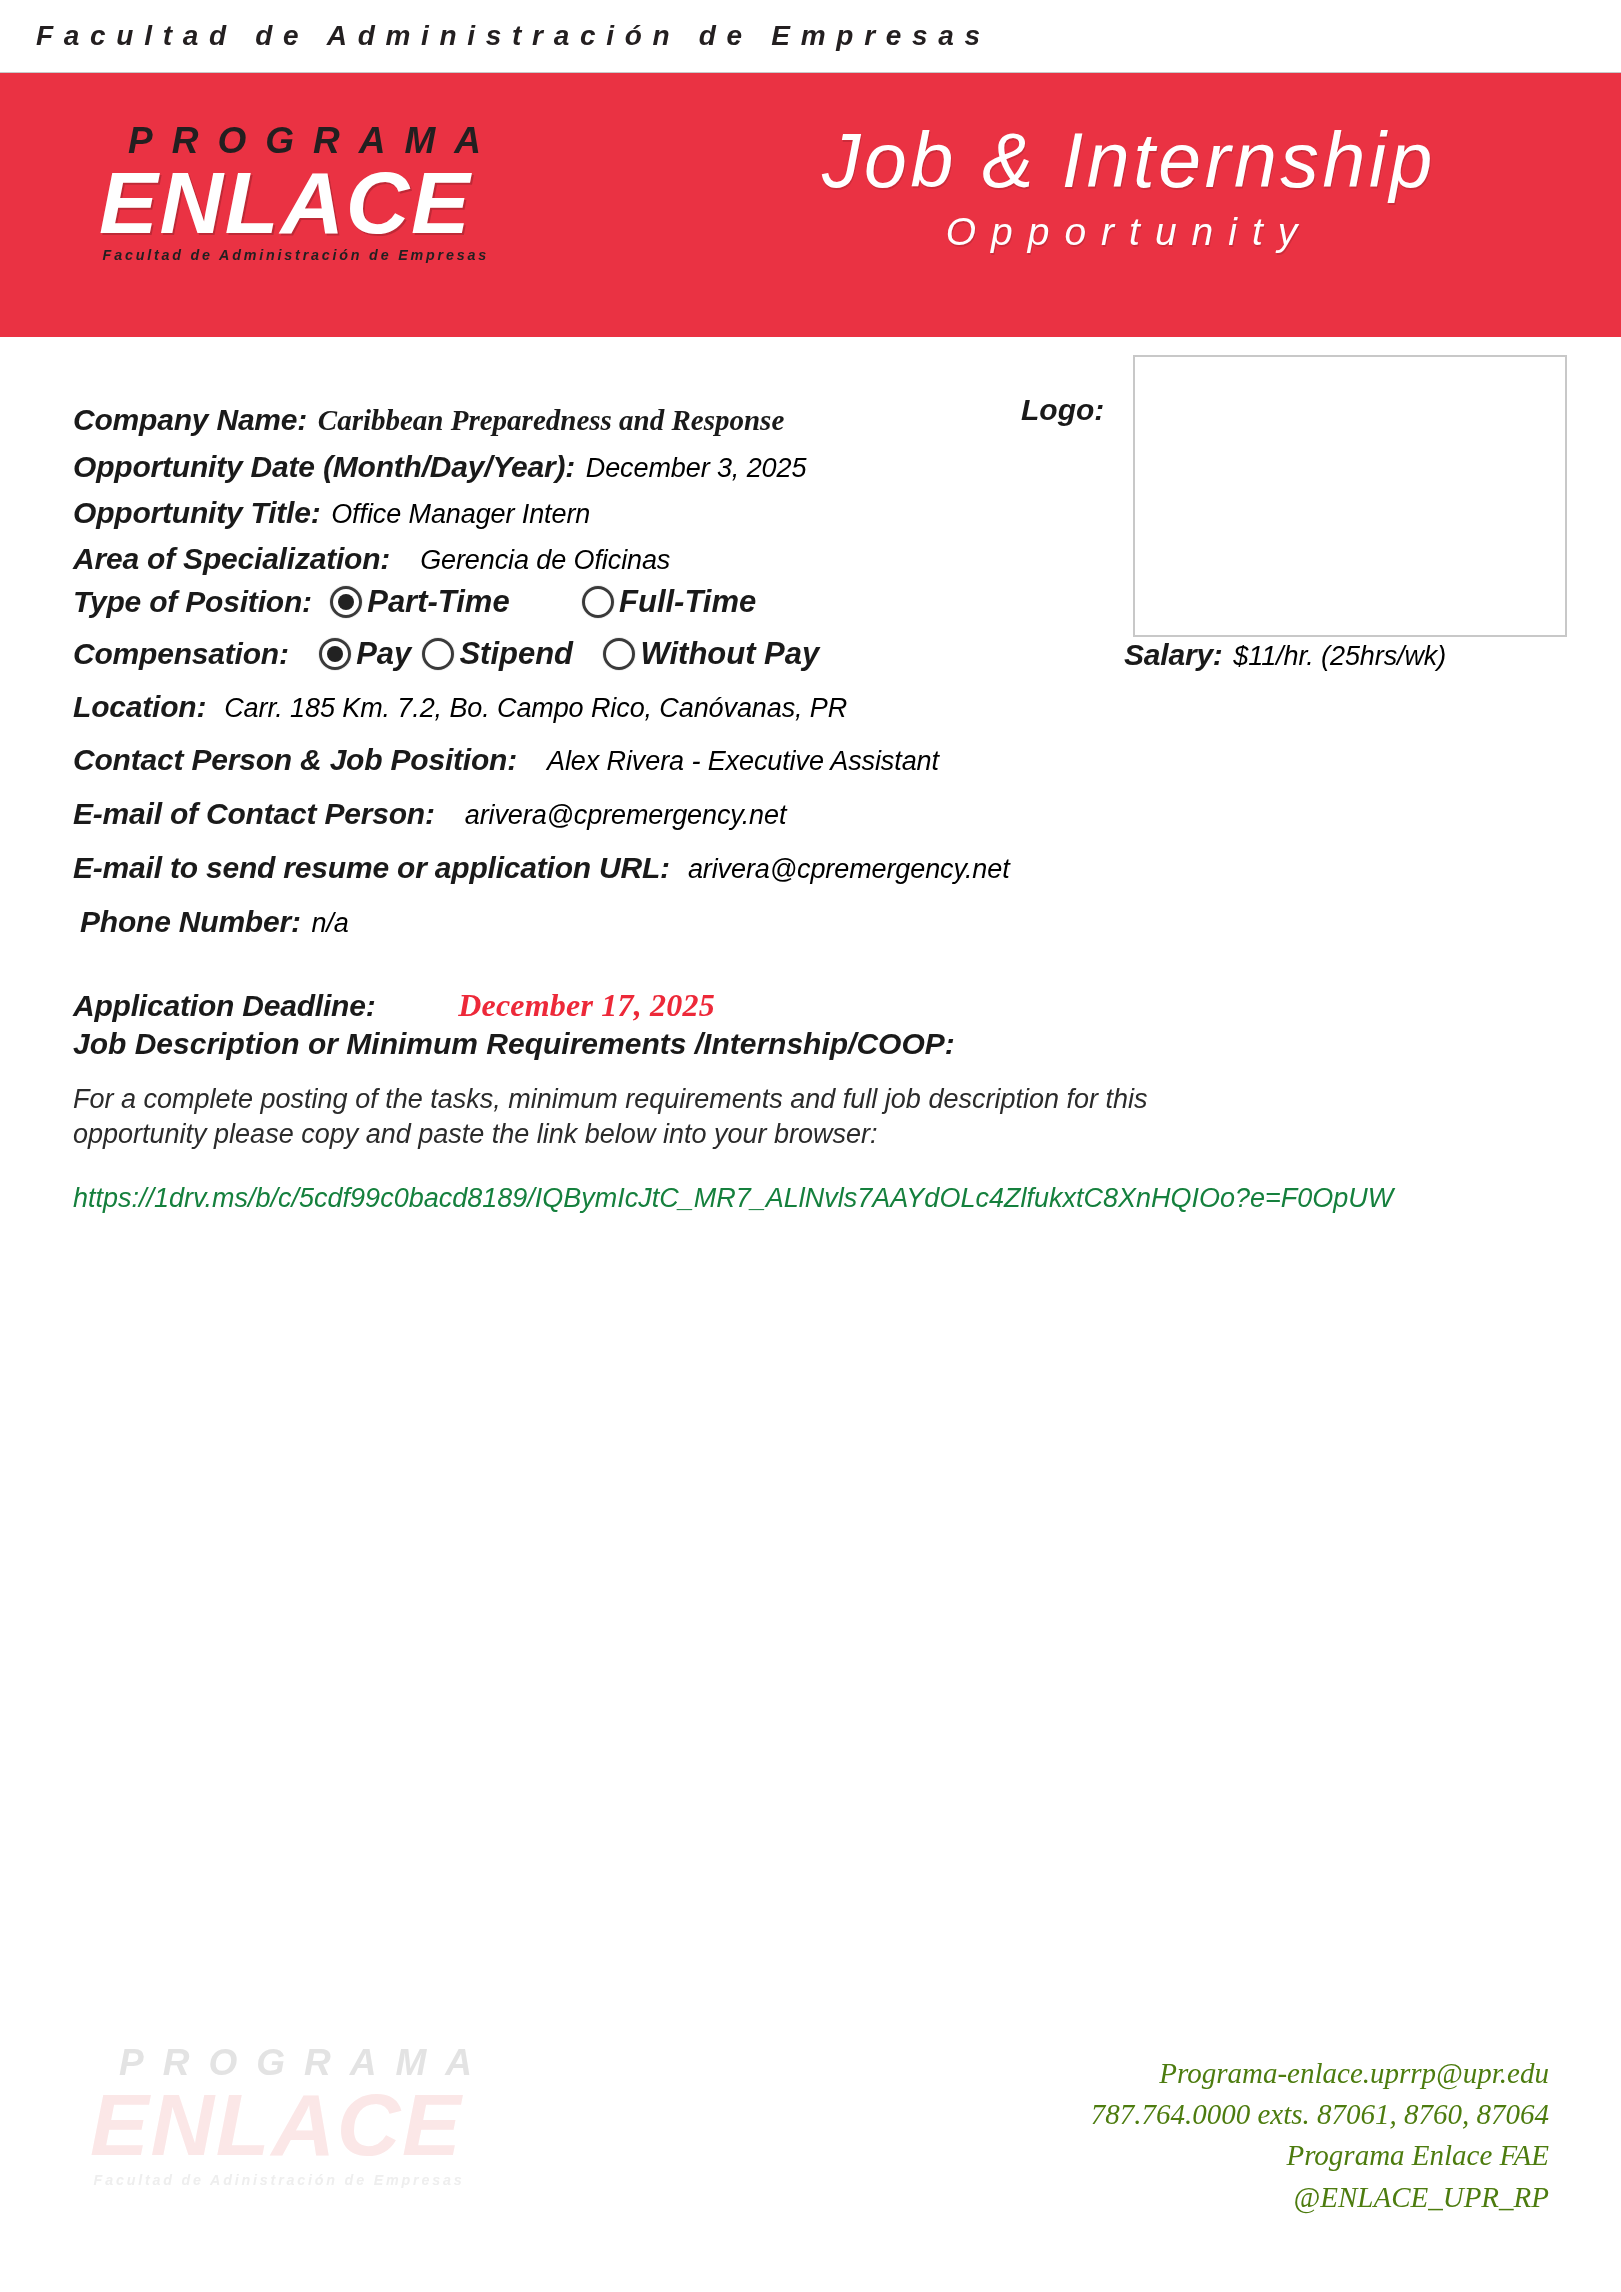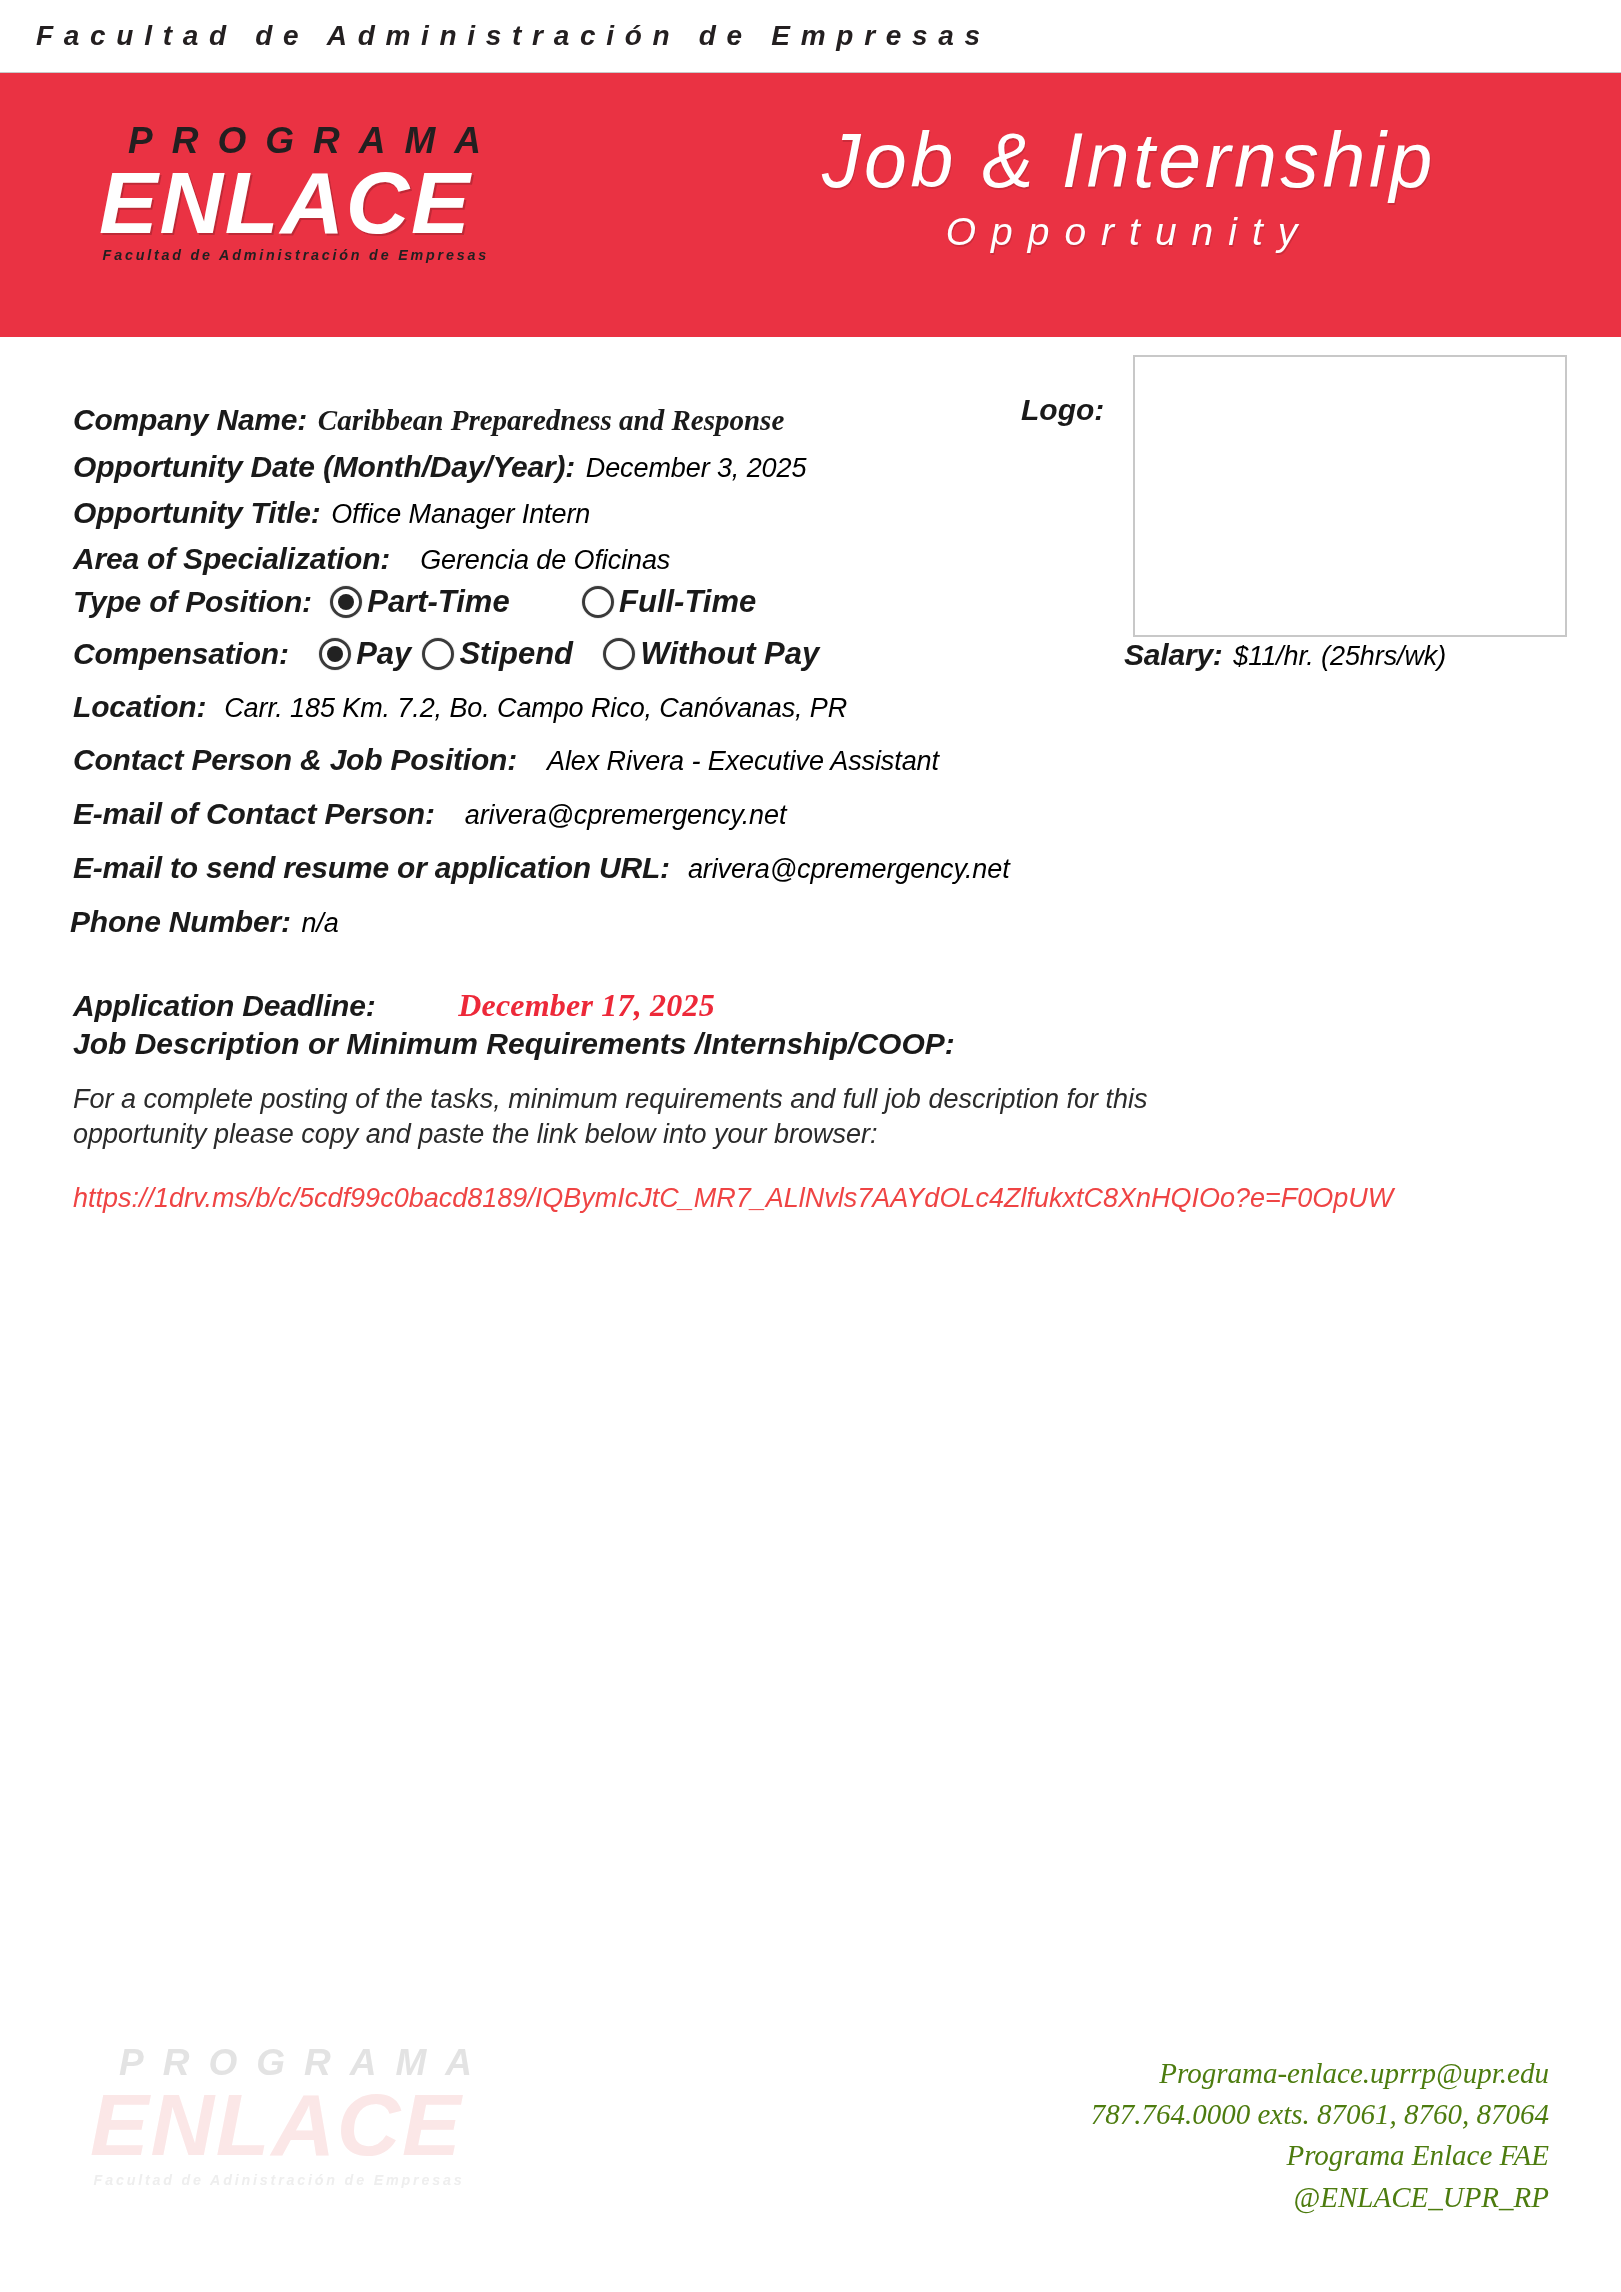--- a/index.html
+++ b/index.html
@@ -212,21 +212,21 @@
     font-size: 27px;
     color: #2b2b2b;
     line-height: 1.28;
   }
   .url-para {
     position: absolute;
     left: 73px;
     top: 844px;
     width: 1433px;
     font-size: 27px;
-    color: #ef4444;
+    color: #15803d;
     line-height: 1.3;
     word-break: break-all;
   }
 
   
   .wm {
     position: absolute;
     left: 90px;
     top: 2044px;
     width: 573px;
@@ -363,21 +363,21 @@
       <span class="gap-lg"></span>
       <span class="val">arivera@cpremergency.net</span>
     </div>
 
     <div class="row" style="left:73px; top:482px;">
       <span class="lbl">E-mail to send resume or application URL:</span>
       <span class="gap-md"></span>
       <span class="val">arivera@cpremergency.net</span>
     </div>
 
-    <div class="row" style="left:70px; top:536px;align-items:flex-end;">
+    <div class="row" style="left:80px; top:536px;align-items:flex-end;">
       <span class="lbl">Phone Number:</span>
       <span class="gap-sm"></span>
       <span class="val">n/a</span>
     </div>
 
     <div class="row" style="left:73px; top:618px;gap:36px;">
       <span class="lbl">Application Deadline:</span>
       <span class="gap-sm"></span>
       <span class="deadline-val">December 17, 2025</span>
     </div>

